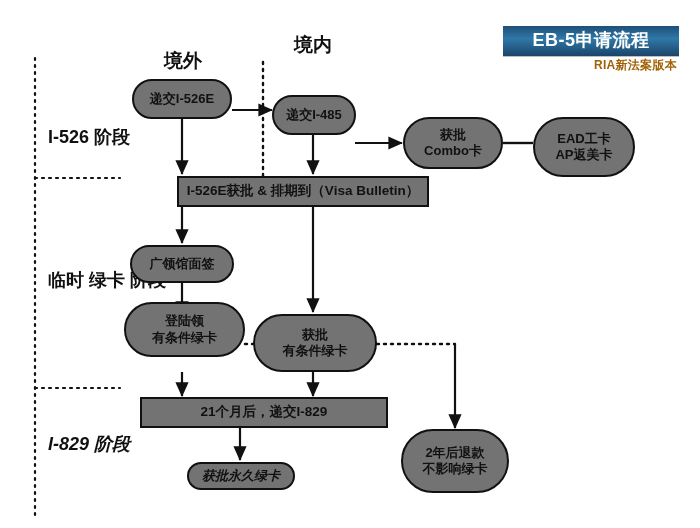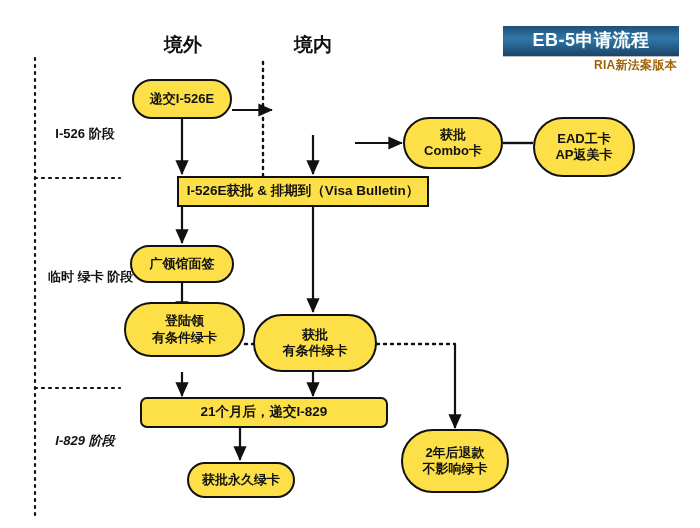--- a/index.html
+++ b/index.html
@@ -26,29 +26,29 @@
   }
 
   
   .col-head{
     position:absolute;font-size:19px;font-weight:bold;color:#111;
     text-align:center;white-space:nowrap;
   }
 
   
   .stage-label{
-    position:absolute;font-size:13px;font-weight:bold;color:#111;
+    position:absolute;font-size:18px;font-weight:bold;color:#111;
     text-align:center;line-height:1.35;white-space:nowrap;
   }
 
   
   .node{
     position:absolute;box-sizing:border-box;
     display:flex;align-items:center;justify-content:center;
-    text-align:center;background:#fde047;color:#111;
+    text-align:center;background:#737373;color:#111;
     font-weight:bold;line-height:1.25;
   }
   .node.pill{
     border:2.5px solid #111;border-radius:999px;font-size:13px;
   }
   .node.rect{
     border:2.5px solid #111;border-radius:0;font-size:13.5px;
   }
   .node .lines{display:block;}
   .node .lines span{display:block;white-space:nowrap;}
@@ -98,21 +98,21 @@
     <line x1="313" y1="372" x2="313" y2="396" stroke="#111" stroke-width="2.2" marker-end="url(#arrow)"></line>
 
     <line x1="240" y1="428" x2="240" y2="460" stroke="#111" stroke-width="2.2" marker-end="url(#arrow)"></line>
   </svg>
 
   <div class="title-wrap">
     <div class="title-banner">EB-5申请流程</div>
     <div class="title-sub">RIA新法案版本</div>
   </div>
 
-  <div class="col-head" style="left:140px;top:32px;width:86px;">境外</div>
+  <div class="col-head" style="left:140px;top:48px;width:86px;">境外</div>
   <div class="col-head" style="left:270px;top:32px;width:86px;">境内</div>
 
   <div class="stage-label" style="left:48px;top:125px;width:74px;">
     <span>I-526</span>
     <span>阶段</span>
   </div>
 
   <div class="stage-label" style="left:48px;top:268px;width:69px;">
     <span>临时</span>
     <span>绿卡</span>
@@ -123,20 +123,25 @@
     <span>I-829</span>
     <span>阶段</span>
   </div>
 
   <div class="node pill" style="left:132px;top:79px;width:100px;height:40px;">
     <span class="lines">
       <span>递交I-526E</span>
     </span>
   </div>
 
+  <div class="node pill" style="left:272px;top:95px;width:84px;height:40px;">
+    <span class="lines">
+      <span>递交I-485</span>
+    </span>
+  </div>
 
   <div class="node pill" style="left:403px;top:117px;width:100px;height:52px;">
     <span class="lines">
       <span>获批</span>
       <span>Combo卡</span>
     </span>
   </div>
 
   <div class="node pill" style="left:533px;top:117px;width:102px;height:60px;">
     <span class="lines">
@@ -164,32 +169,32 @@
     </span>
   </div>
 
   <div class="node pill" style="left:253px;top:314px;width:124px;height:58px;">
     <span class="lines">
       <span>获批</span>
       <span>有条件绿卡</span>
     </span>
   </div>
 
-  <div class="node rect" style="left:140px;top:397px;width:248px;height:31px;border-radius:7px;">
+  <div class="node rect" style="left:140px;top:397px;width:248px;height:31px;">
     <span class="lines">
       <span>21个月后，递交I-829</span>
     </span>
   </div>
 
   <div class="node pill" style="left:401px;top:429px;width:108px;height:64px;">
     <span class="lines">
       <span>2年后退款</span>
       <span>不影响绿卡</span>
     </span>
   </div>
 
-  <div class="node pill" style="left:187px;top:462px;width:108px;height:36px;">
+  <div class="node pill" style="left:187px;top:462px;width:108px;height:28px;font-style:italic;">
     <span class="lines">
       <span>获批永久绿卡</span>
     </span>
   </div>
 
 </div>
 
 </body></html>

